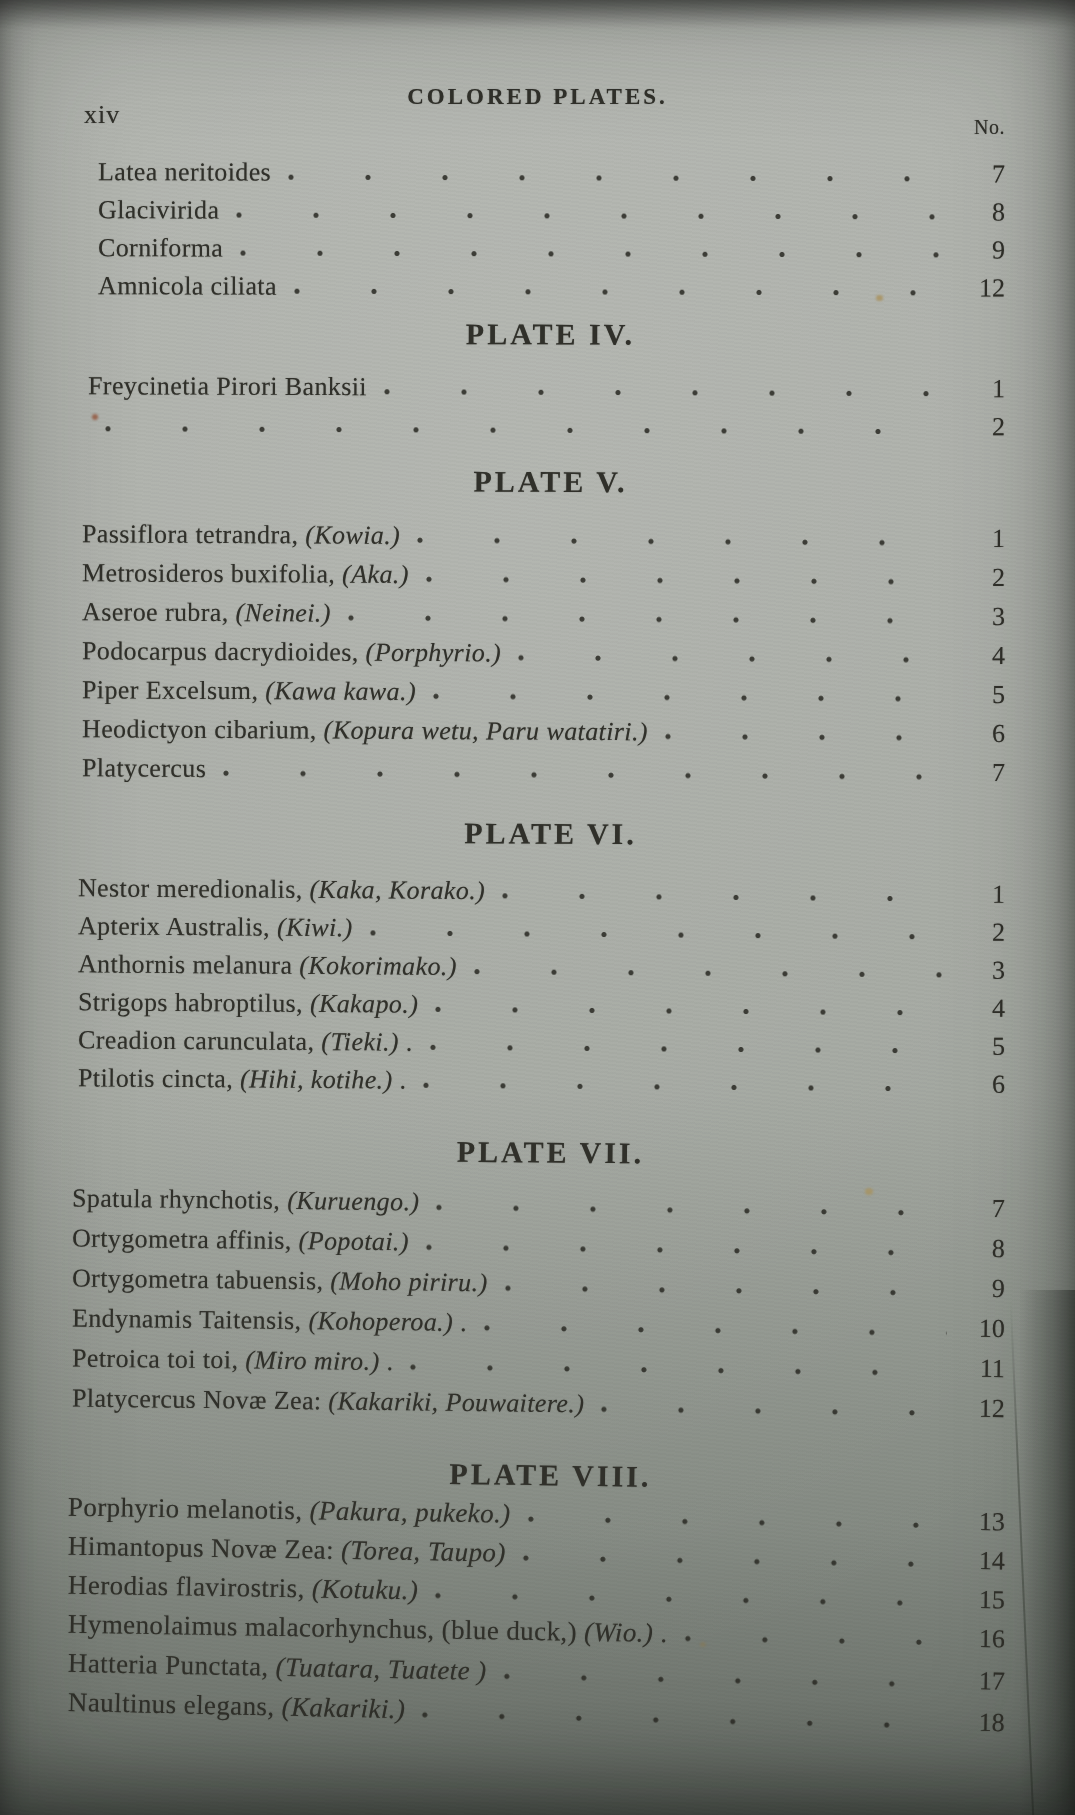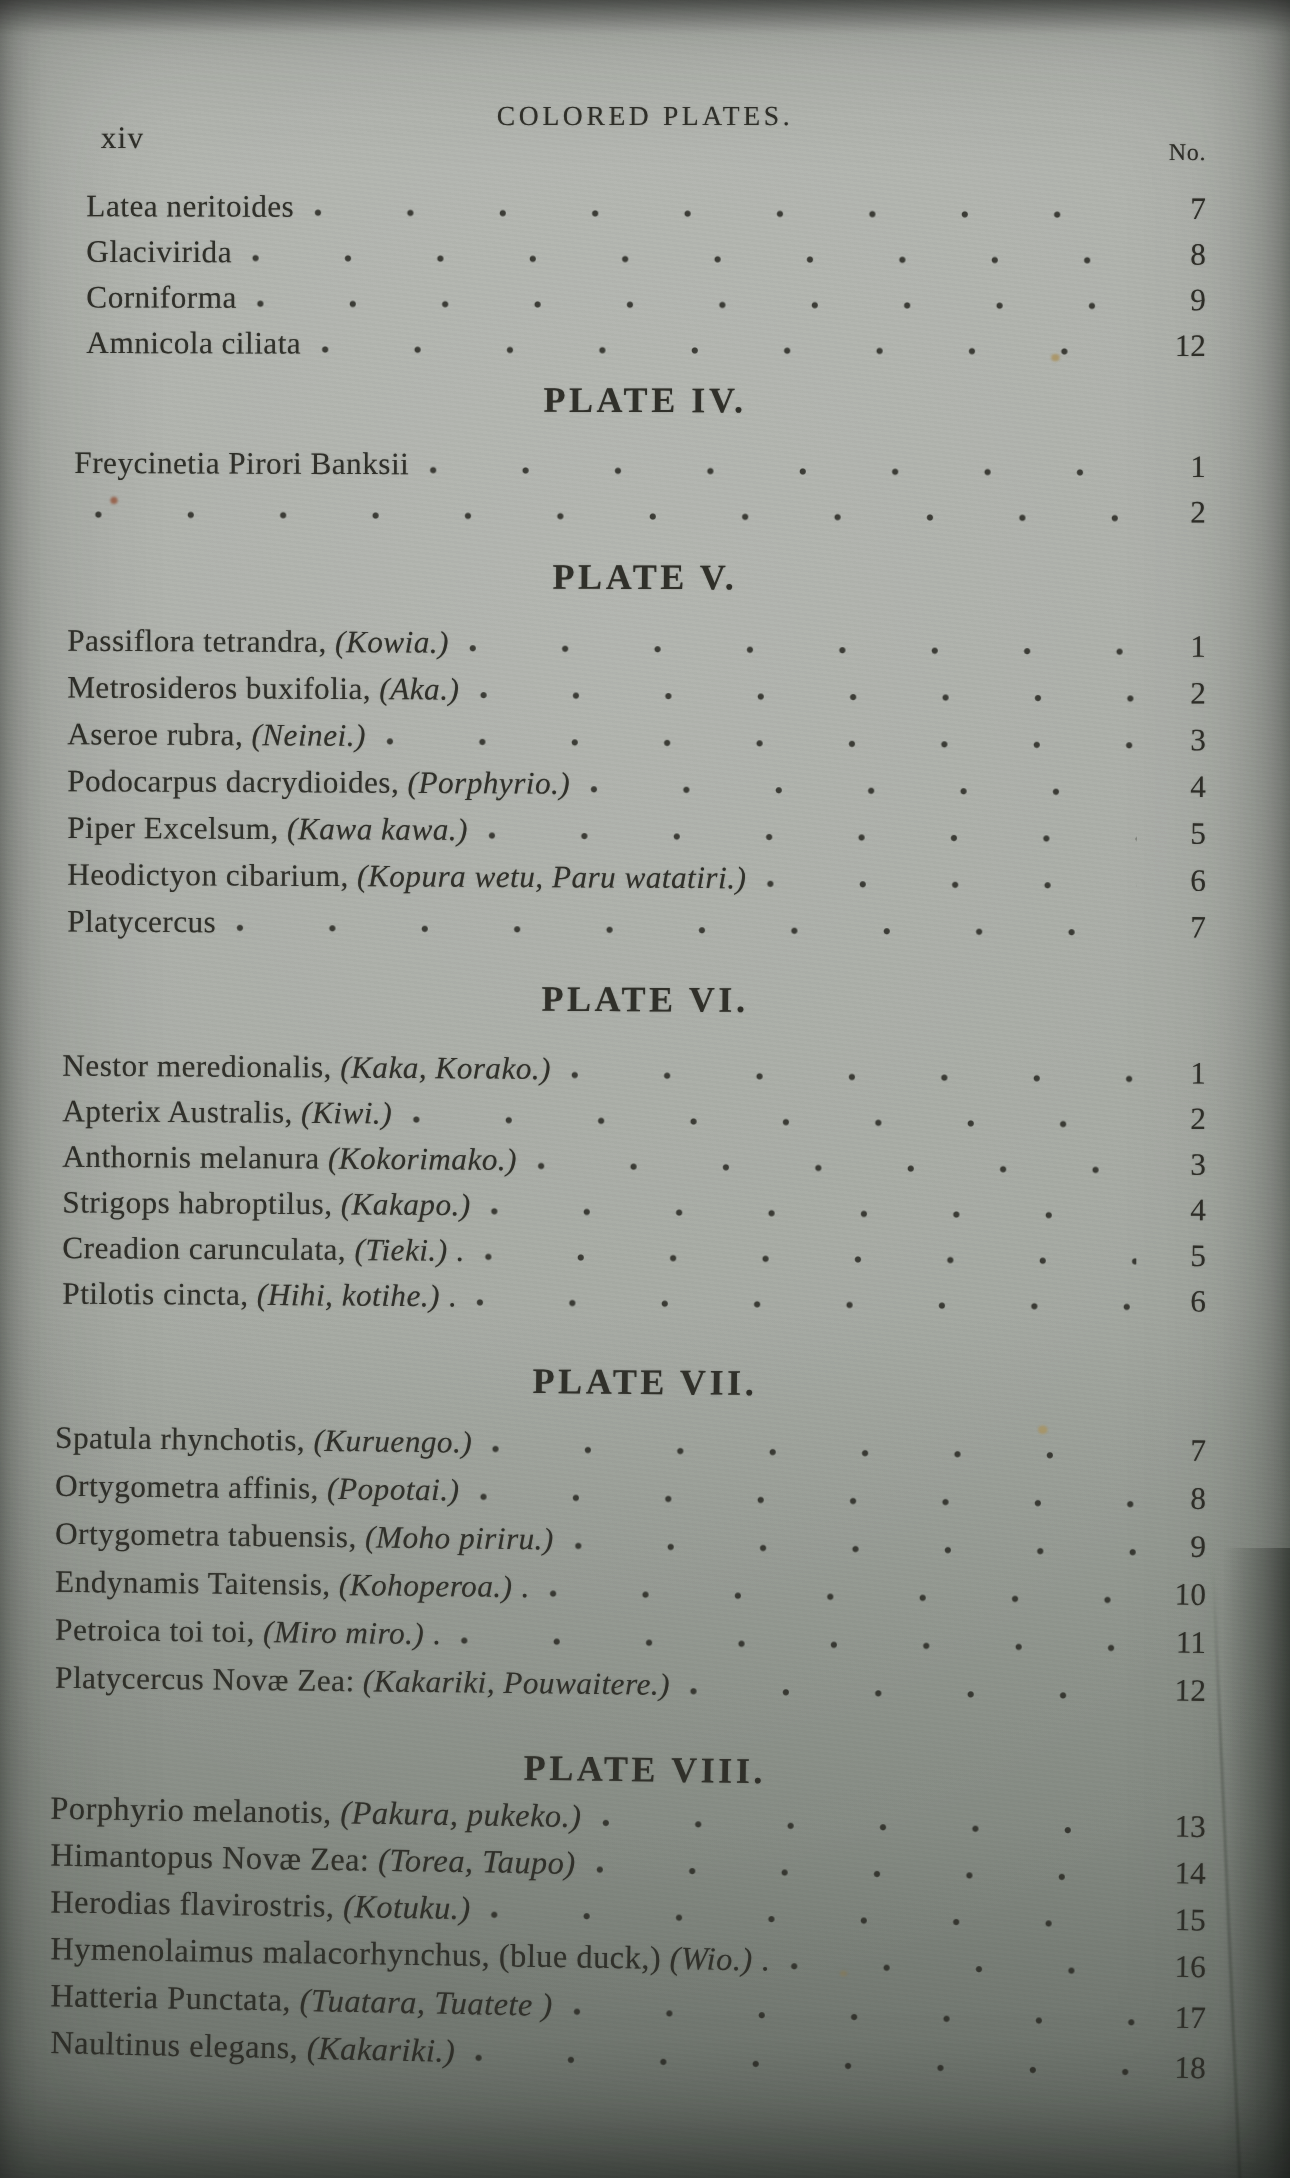--- a/index.html
+++ b/index.html
@@ -33,24 +33,24 @@
   .page-edge-line{
     position:absolute;right:52px;top:1300px;height:520px;width:2px;
     background:linear-gradient(to bottom, rgba(70,76,68,0), rgba(70,76,68,.5) 30%, rgba(56,62,54,.6));
     transform:rotate(-2.5deg);filter:blur(.7px);
   }
   .speck{position:absolute;border-radius:50%;filter:blur(1px);}
 
   .content{position:absolute;inset:0;color:#30302a;text-shadow:0 0 1px rgba(47,47,41,.5);}
   .folio{position:absolute;left:84px;top:100px;font-size:26px;letter-spacing:1px;}
   .running-title{position:absolute;left:0;right:0;top:84px;text-align:center;
-    font-size:23px;font-weight:normal;letter-spacing:3px;}
+    font-size:23px;font-weight:bold;letter-spacing:3px;}
   .no-header{position:absolute;right:70px;top:116px;font-size:20px;letter-spacing:.5px;}
 
-  #sections{position:absolute;inset:0;}
+  #sections{position:absolute;inset:0;margin-left:26px;}
   .plate-heading{height:38px;line-height:38px;text-align:center;font-size:30px;
     font-weight:bold;letter-spacing:3px;transform-origin:left center;}
   .row{display:flex;align-items:baseline;height:38px;line-height:38px;font-size:26px;
     padding:0 70px 0 56px;transform-origin:left center;}
   .name{white-space:nowrap;letter-spacing:.4px;}
   .maori{font-style:italic;}
   .leader{flex:1 1 auto;align-self:stretch;margin:0 6px 0 16px;
     background-image:radial-gradient(circle at 4px 62%, rgba(44,44,38,.88) 2.1px, rgba(44,44,38,0) 3px);
     background-size:77px 100%;background-repeat:repeat-x;}
   .num{width:52px;text-align:right;font-size:26px;}

